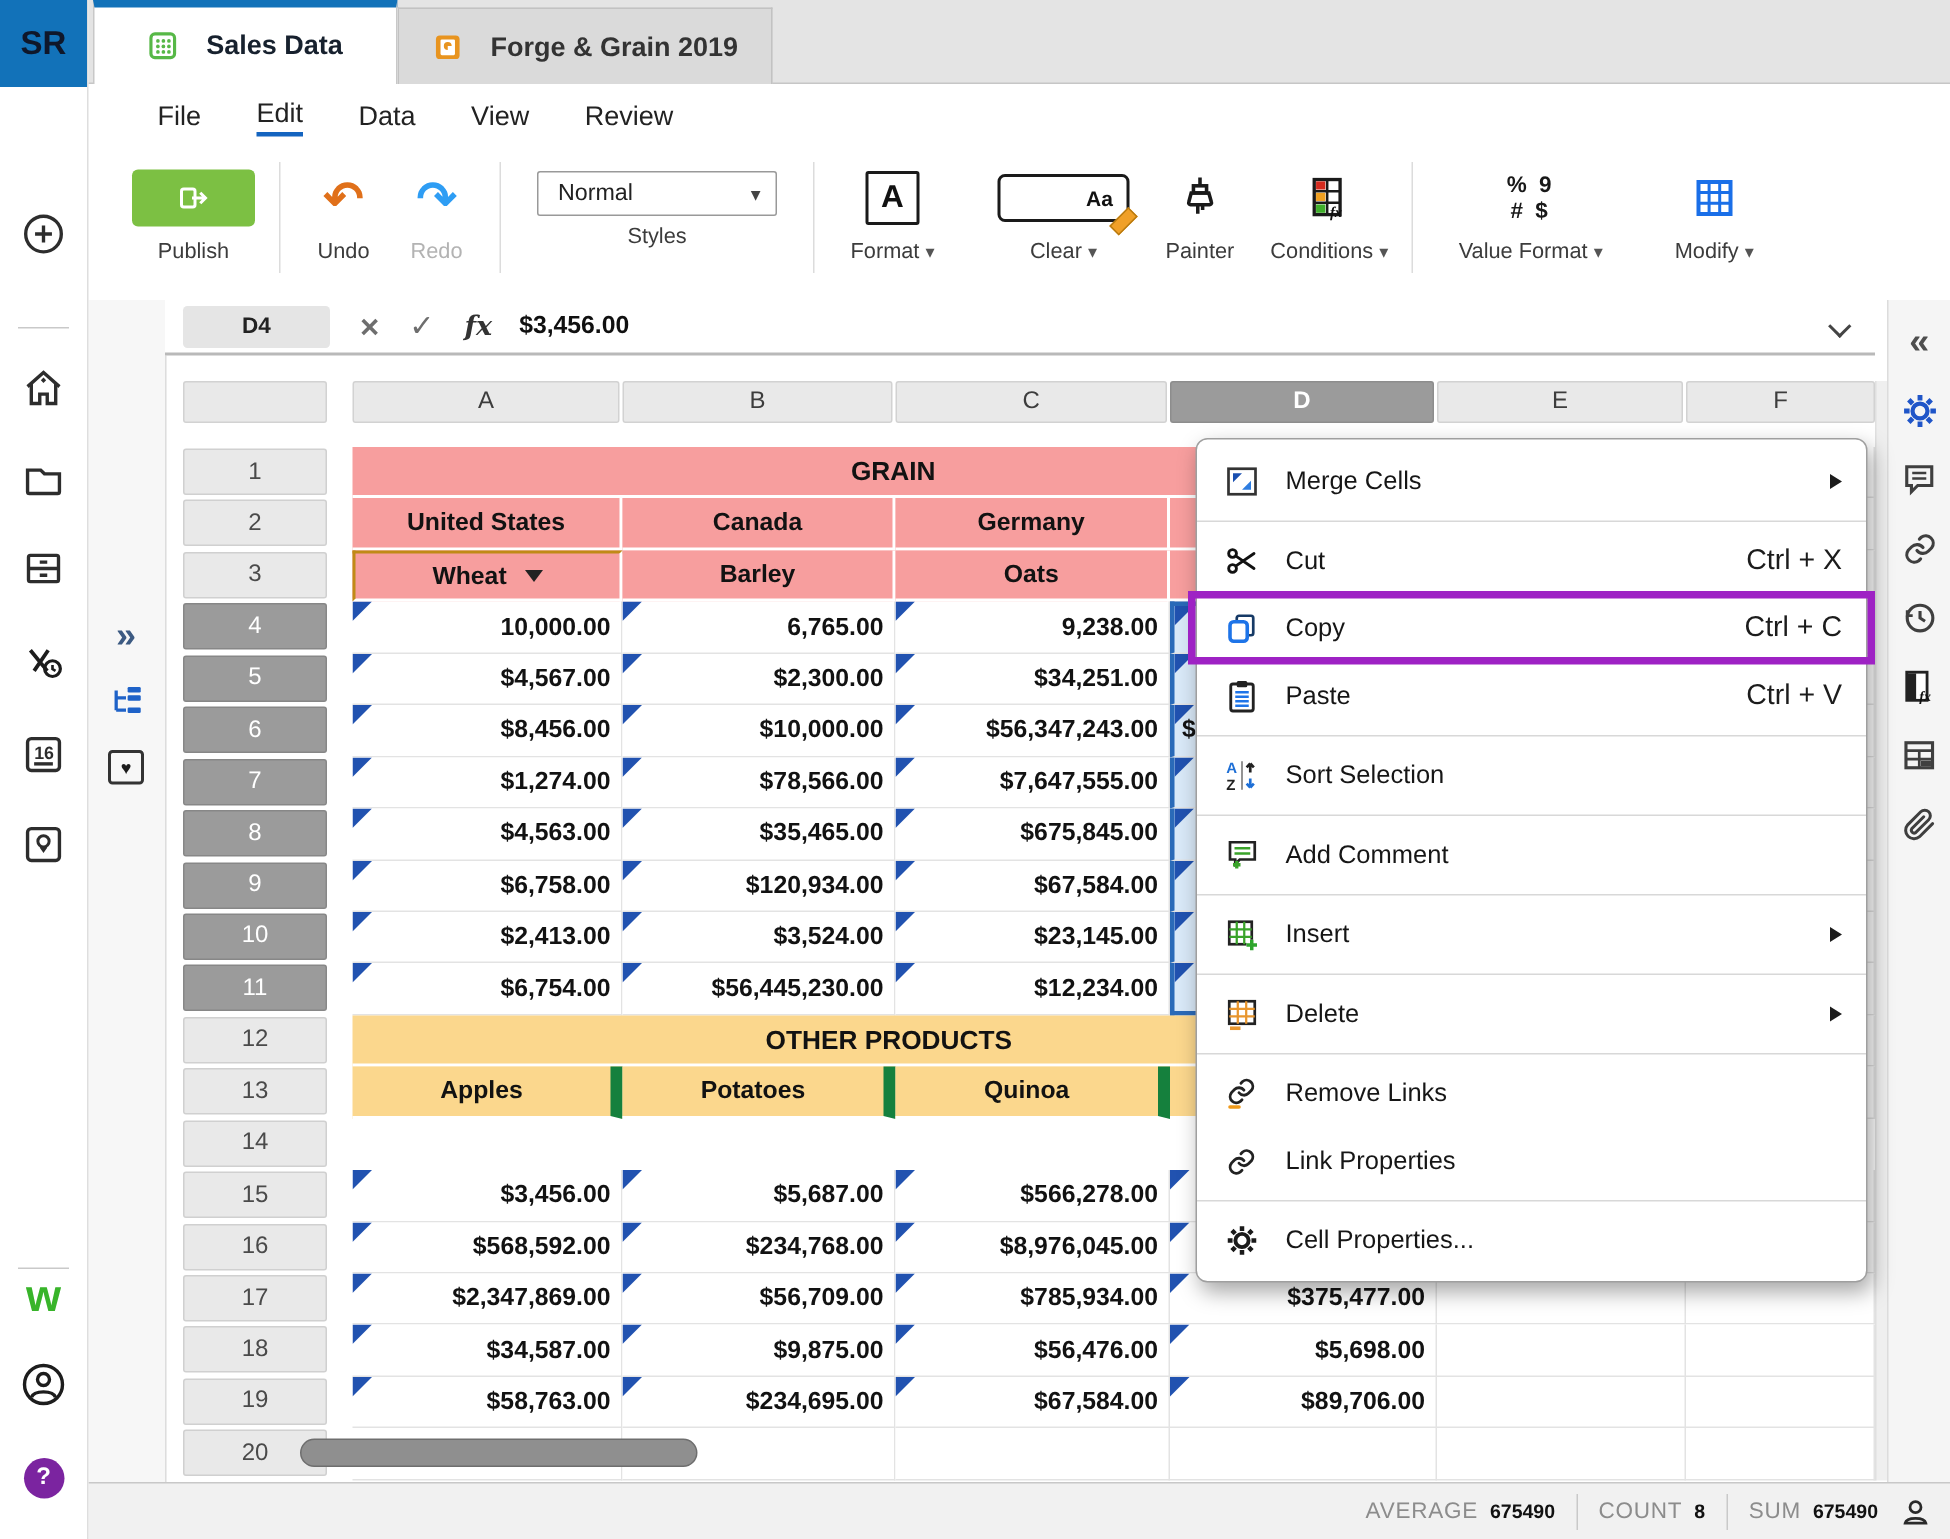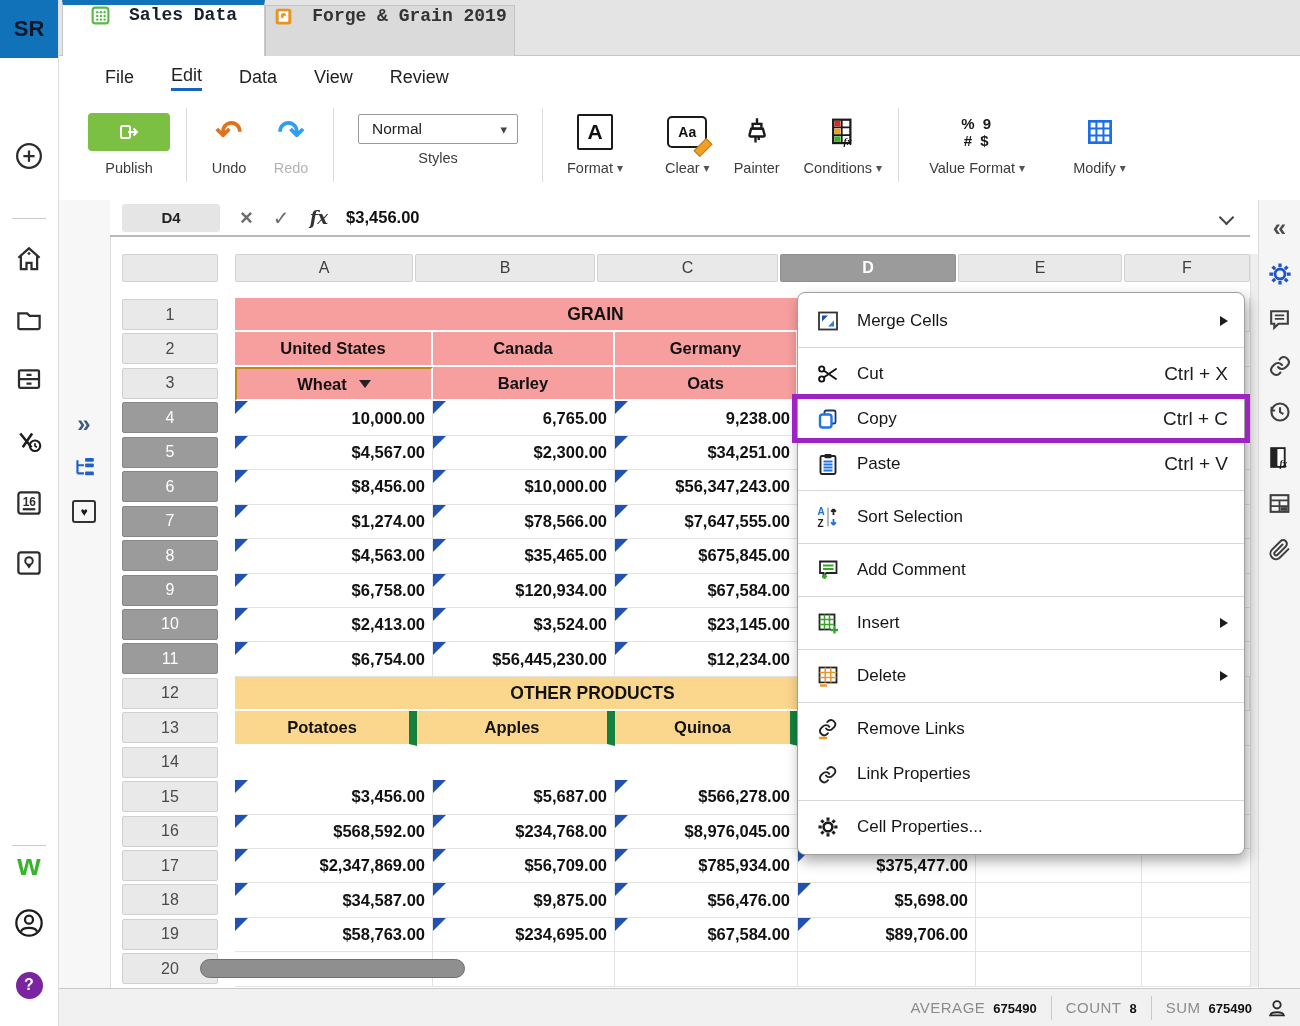--- a/index.html
+++ b/index.html
@@ -6,21 +6,21 @@
   #app{position:relative;width:1300px;height:1026px;background:#fff;font-family:"Liberation Sans",sans-serif;overflow:hidden;margin:0 auto;}
   
   #lsb{position:absolute;left:0;top:0;width:58px;height:1026px;background:#fff;border-right:1px solid #dedede;z-index:5;}
   #logo{position:absolute;left:0;top:0;width:58px;height:58px;background:#1272b9;color:#0f172a;font-size:22px;font-weight:bold;display:flex;align-items:center;justify-content:center;}
   .lico{position:absolute;left:50%;transform:translateX(-50%);display:flex;align-items:center;justify-content:center;width:34px;height:34px;}
   .ldiv{position:absolute;left:12px;width:34px;height:1px;background:#c9c9c9;}
   #w-logo{font-size:30px;font-weight:800;color:#38b42a;line-height:1;}
   #help-btn{width:27px;height:27px;border-radius:50%;background:#7b24a0;color:#fff;font-size:16px;font-weight:bold;display:flex;align-items:center;justify-content:center;}
   
   #tabbar{position:absolute;left:58px;top:0;right:0;height:56px;background:#e4e4e4;border-bottom:1px solid #c6c6c6;box-sizing:border-box;}
-  .tab{position:absolute;display:flex;align-items:flex-start;gap:18px;box-sizing:border-box;font-family:Liberation Mono, monospace;}
+  .tab{position:absolute;display:flex;align-items:center;gap:18px;box-sizing:border-box;}
   #tab-active{left:4px;top:0;width:203px;height:56px;background:#fff;border-left:1px solid #c8c8c8;border-right:1px solid #c8c8c8;border-top:5px solid #1272b9;z-index:2;justify-content:center;font-size:18px;font-weight:700;color:#17212e;}
   #tab-inactive{left:207px;top:5px;width:250px;height:51px;background:#dadada;border:1px solid #c2c2c2;border-bottom:none;justify-content:center;font-size:18px;font-weight:600;color:#333;}
   
   #menubar{position:absolute;left:58px;top:56px;right:0;height:44px;background:#fff;display:flex;align-items:center;padding-left:47px;gap:37px;font-size:18px;color:#222;}
   .mb-item{cursor:default;padding-bottom:2px;}
   .mb-item.active{font-weight:500;border-bottom:3px solid #1464c0;}
   
   #toolbar{position:absolute;left:58px;top:100px;right:0;height:100px;background:#fff;display:flex;align-items:flex-start;padding-left:30px;box-sizing:border-box;}
   .tsep{width:1px;height:74px;background:#dcdcdc;margin:8px 16px 0 16px;flex:none;}
   .tbtn{display:flex;flex-direction:column;align-items:center;margin-top:10px;flex:none;}
@@ -30,21 +30,21 @@
   #publish-btn .pubbox{width:82px;height:38px;background:#7cc043;border-radius:4px;display:flex;align-items:center;justify-content:center;}
   .arrow-glyph{font-size:32px;font-weight:bold;line-height:1;}
   #undo-btn .arrow-glyph{color:#e0701a;}
   #redo-btn .arrow-glyph{color:#2e9df4;}
   #redo-btn .tlabel{color:#b3b3b3;}
   #styles-group{width:176px;}
   #styles-select{width:160px;height:30px;border:1px solid #999;border-radius:2px;background:#fff;display:flex;align-items:center;box-sizing:border-box;padding:0 10px 0 13px;margin-top:4px;}
   #styles-select .sval{font-size:15.5px;color:#222;flex:1;}
   #styles-select .caret{font-size:13px;color:#444;}
   #format-btn .abox{width:32px;height:32px;border:2.5px solid #1a1a1a;border-radius:2px;display:flex;align-items:center;justify-content:center;font-size:21px;font-weight:bold;color:#111;}
-  #clear-btn .aabox{position:relative;width:36px;height:28px;border:2px solid #1a1a1a;border-radius:5px;display:flex;align-items:center;justify-content:center;font-size:14px;font-weight:bold;color:#111;}
+  #clear-btn .aabox{position:relative;width:36px;height:28px;border:2px solid #1a1a1a;border-radius:5px;display:flex;align-items:center;justify-content:center;font-size:14px;font-weight:bold;color:#111;padding-left:48px;}
   #clear-btn .wedge{position:absolute;right:-7px;bottom:-6px;width:16px;height:7px;background:#f0a028;transform:rotate(-45deg);border:1px solid #b87a10;}
   .vfmt{display:flex;flex-direction:column;align-items:center;font-weight:700;font-size:15px;color:#181818;line-height:1.15;letter-spacing:2px;}
   
   #fbar{position:absolute;left:110px;top:200px;width:1140px;height:37px;background:#fff;border-bottom:2px solid #b9b9b9;display:flex;align-items:center;box-sizing:border-box;z-index:1;}
   #namebox{width:98px;height:28px;margin-left:12px;background:#e5e5e5;border-radius:3px;display:flex;align-items:center;justify-content:center;font-size:15px;font-weight:700;color:#222;}
   .fico{margin-left:20px;font-size:20px;color:#6e6e6e;line-height:1;}
   #fx-icon{font-style:italic;font-family:"DejaVu Serif",serif;font-weight:bold;color:#333;font-size:18px;}
   #fvalue{margin-left:18px;font-size:16.5px;font-weight:600;color:#101010;}
   #fchev{position:absolute;right:18px;top:12px;width:9px;height:9px;border-right:2px solid #444;border-bottom:2px solid #444;transform:rotate(45deg);}
   
@@ -59,21 +59,21 @@
   .gut{width:15px;flex:none;}
   .colh{height:28px;display:flex;align-items:center;justify-content:center;font-size:16px;color:#3d3d3d;background:#e9e9e9;border:1px solid #d2d2d2;border-radius:2px;margin-right:2px;box-sizing:border-box;flex:none;}
   .ch0{width:178px}.ch1{width:180px}.ch2{width:181px}.ch3{width:176px}.ch4{width:164px}.ch5{width:126px;margin-right:0}
   .colh.dk{background:#9b9b9b;border-color:#8d8d8d;color:#fff;font-weight:600;}
   #grows{margin-top:16px;}
   .grow{display:flex;height:34.45px;position:relative;}
   .rh{width:96px;height:31px;margin:1px 2px 0 0;background:#e9e9e9;border:1px solid #d0d0d0;border-radius:2px;display:flex;align-items:center;justify-content:center;font-size:16px;color:#4a4a4a;box-sizing:border-box;flex:none;}
   .grow.dark .rh{background:#9b9b9b;border-color:#878787;color:#fff;}
   .cells{display:flex;flex:1;}
   .cell{position:relative;box-sizing:border-box;background:#fff;border-right:1px solid #e3e3e3;border-bottom:1px solid #e3e3e3;display:flex;align-items:center;justify-content:flex-end;padding-right:7px;font-size:16.5px;font-weight:600;color:#121212;overflow:hidden;flex:none;}
-  .c0{width:198px}.c1{width:182px}.c2{width:183px}.c3{width:178px}.c4{width:166px}.c5{width:126px}
+  .c0{width:180px}.c1{width:182px}.c2{width:183px}.c3{width:178px}.c4{width:166px}.c5{width:126px}
   .merged{width:723px;justify-content:center;padding:0;font-size:17.5px;font-weight:700;}
   .pink .p{background:#f79e9e;border-right:2px solid #fff;border-bottom:2px solid #fff;}
   .tan .p{background:#fbd78d;border-right:8px solid #15803d;border-bottom:2px solid #fff;}
   .hdr{justify-content:center;padding:0;font-weight:700;}
   .sel{background:#d9e9f8;border-left:3px solid #2a6ab8;}
   .selt{border-top:3px solid #2a6ab8;}
   .selb{border-bottom:3px solid #2a6ab8;}
   .dfrag{justify-content:flex-start;padding-left:5px;}
   .tri{position:absolute;left:0;top:0;width:0;height:0;border-top:13px solid #2152b0;border-right:13px solid transparent;}
   .filter{border:2px solid #c08a17;}
@@ -622,25 +622,25 @@
               <span>OTHER PRODUCTS</span>
             </div>
             <div class="cell c4"></div>
             <div class="cell c5"></div>
           </div>
         </div>
         <div class="grow tan">
           <div class="rh">13</div>
           <div class="gut"></div>
           <div class="cells">
+            <div class="cell c0 hdr p">
+              <span>Apples</span>
+            </div>
             <div class="cell c1 hdr p">
               <span>Potatoes</span>
-            </div>
-            <div class="cell c0 hdr p">
-              <span>Apples</span>
             </div>
             <div class="cell c2 hdr p">
               <span>Quinoa</span>
             </div>
             <div class="cell c3 hdr p">
               <span></span>
             </div>
             <div class="cell c4"></div>
             <div class="cell c5"></div>
           </div>

